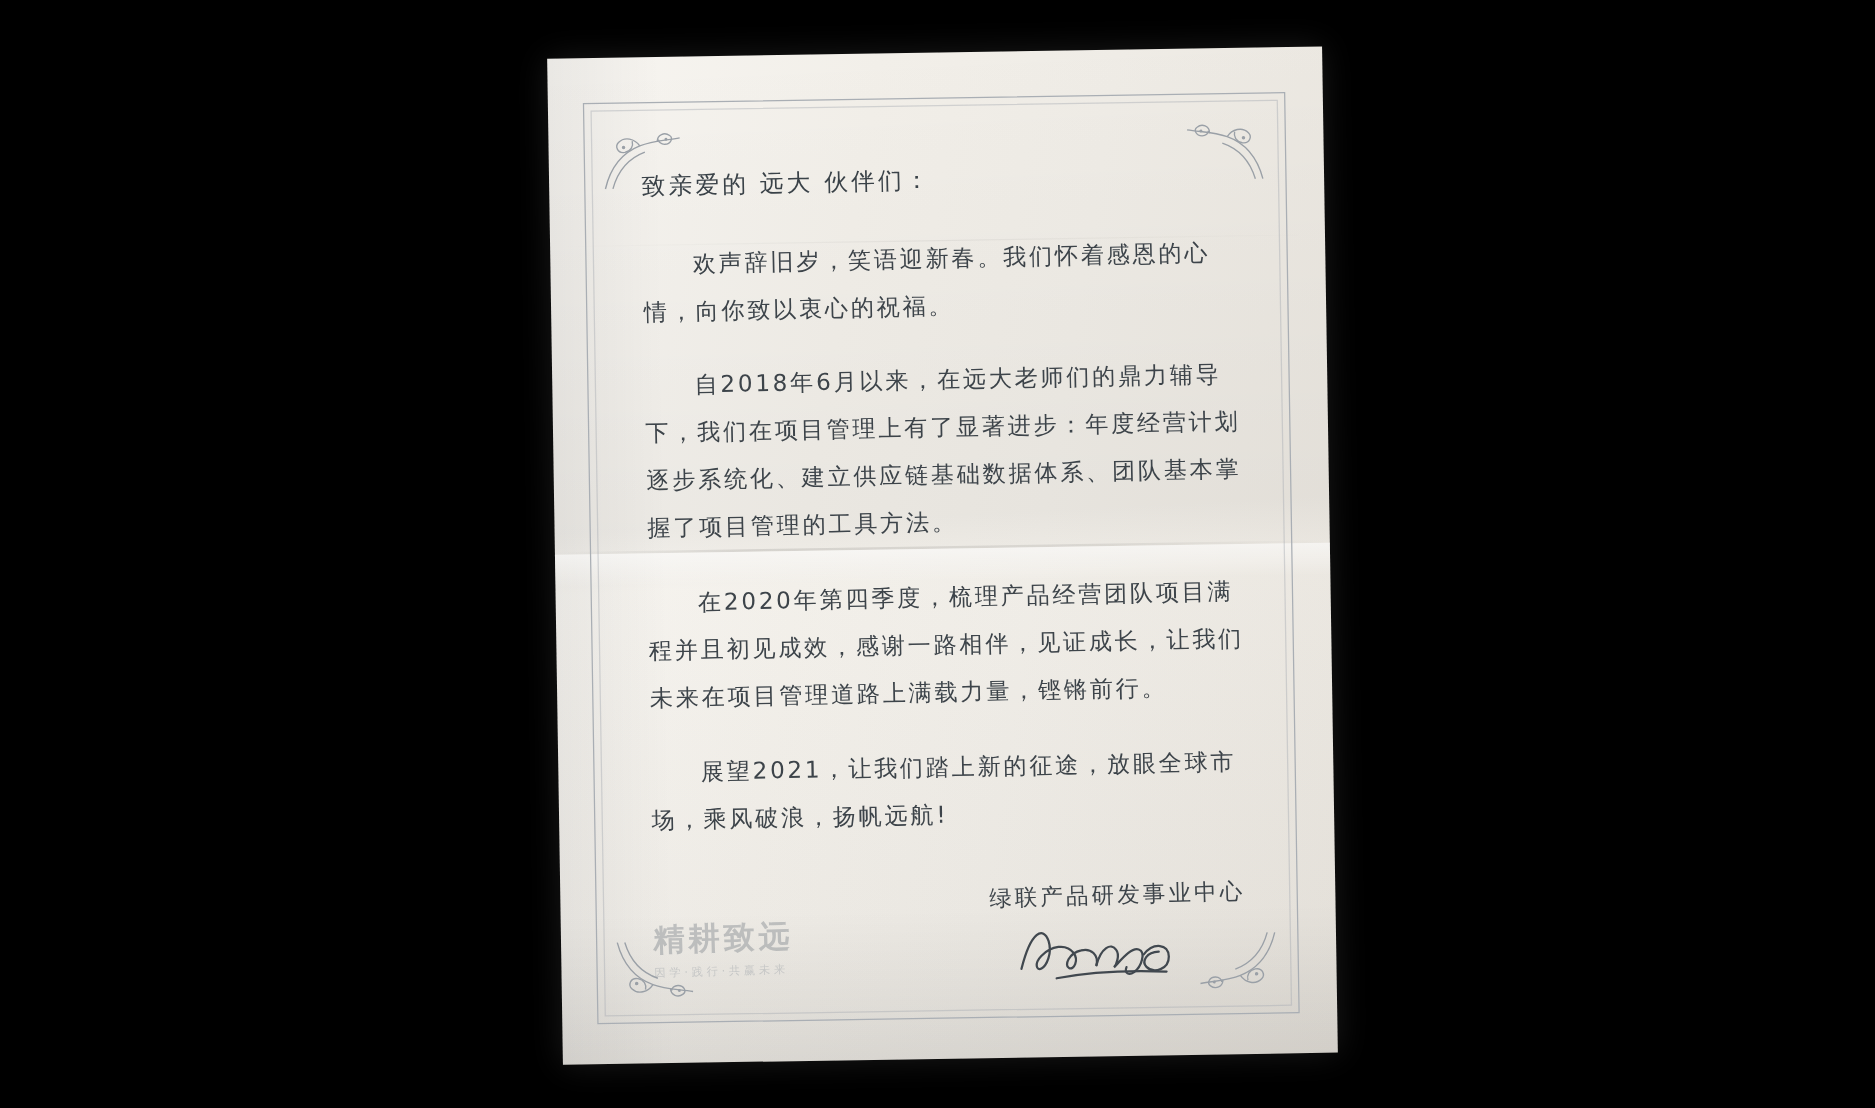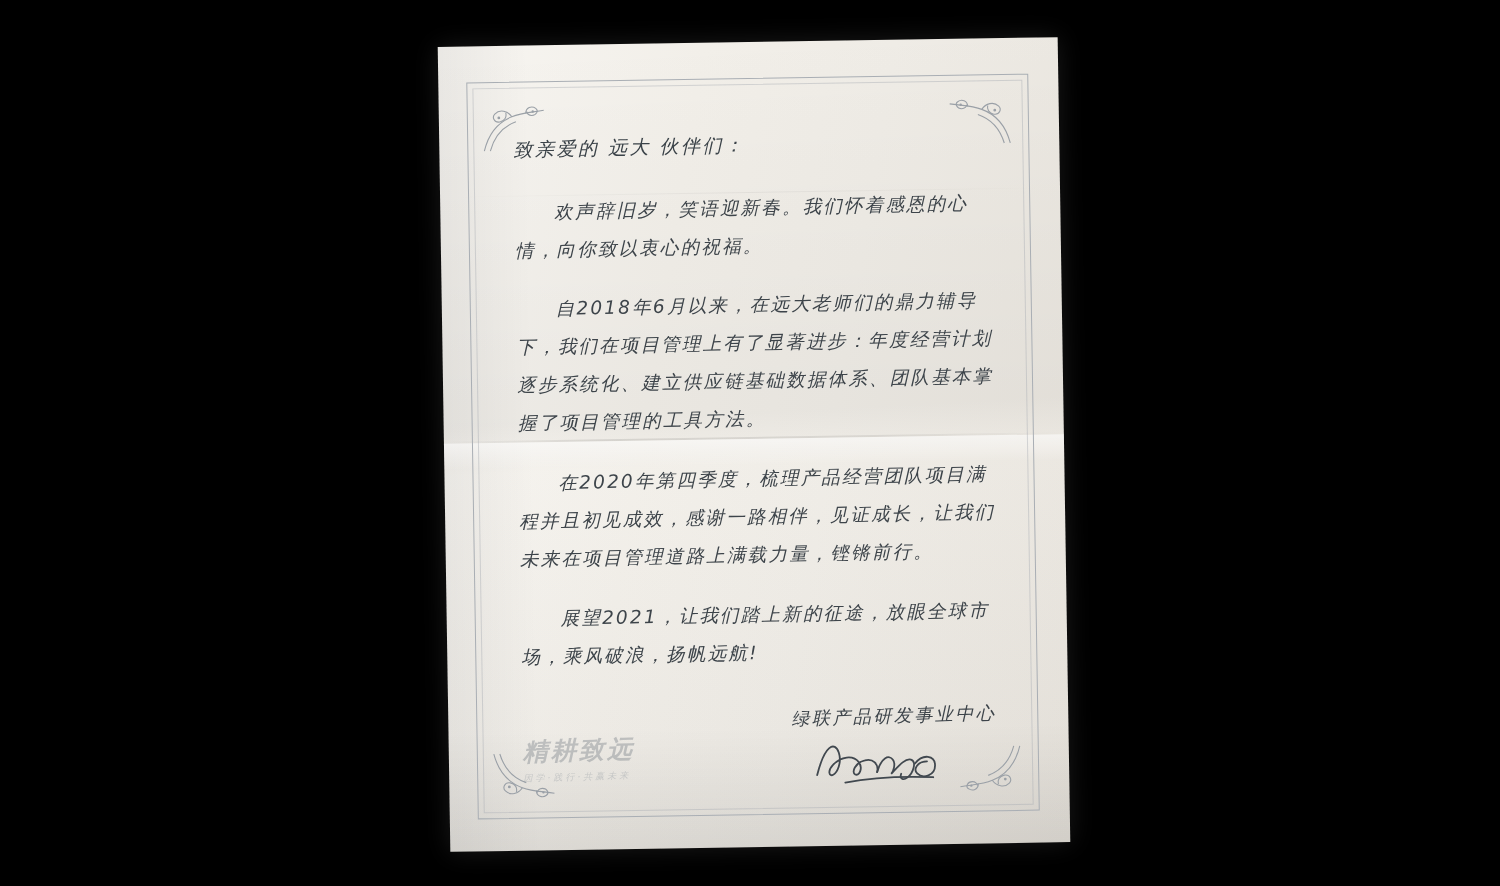--- a/index.html
+++ b/index.html
@@ -12,21 +12,20 @@
   }
   body {
     font-family: "Liberation Sans", sans-serif;
   }
 
   #stage {
     position: relative;
     width: 1194px;
     height: 886px;
     background: #000000;
-    font-style: italic;
   }
 
   
   #letter-photo {
     position: absolute;
     left: 444px;
     top: 42px;
     width: 620px;
     height: 805px;
     transform: rotate(-0.9deg);

